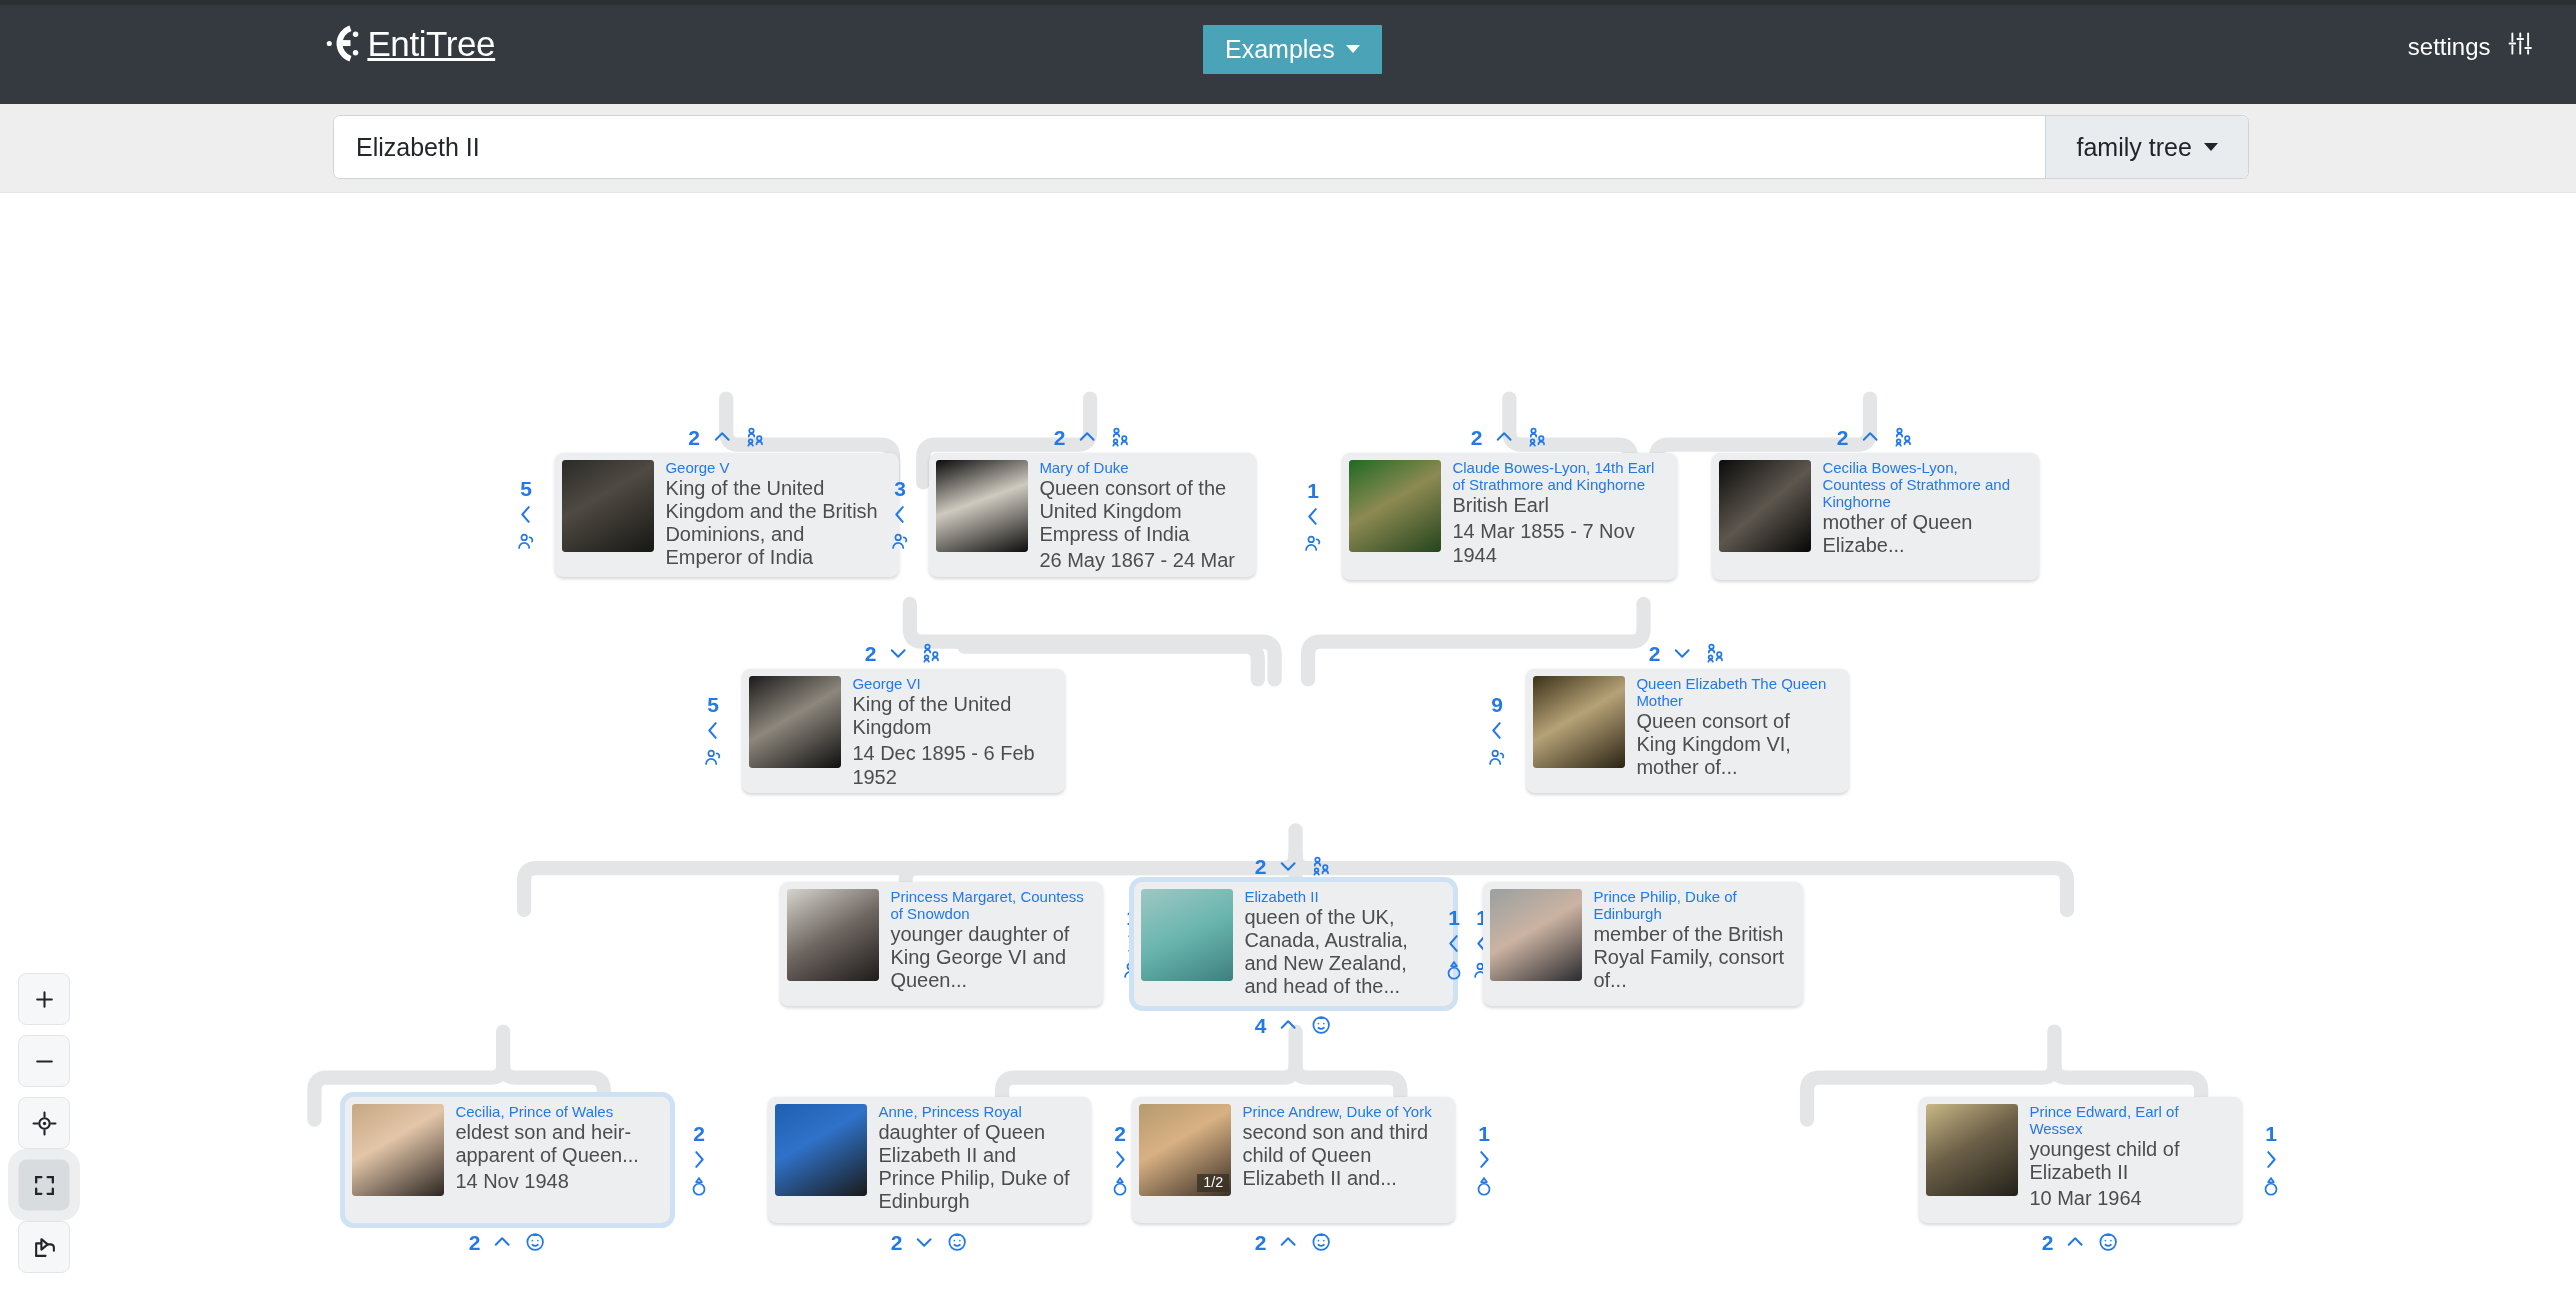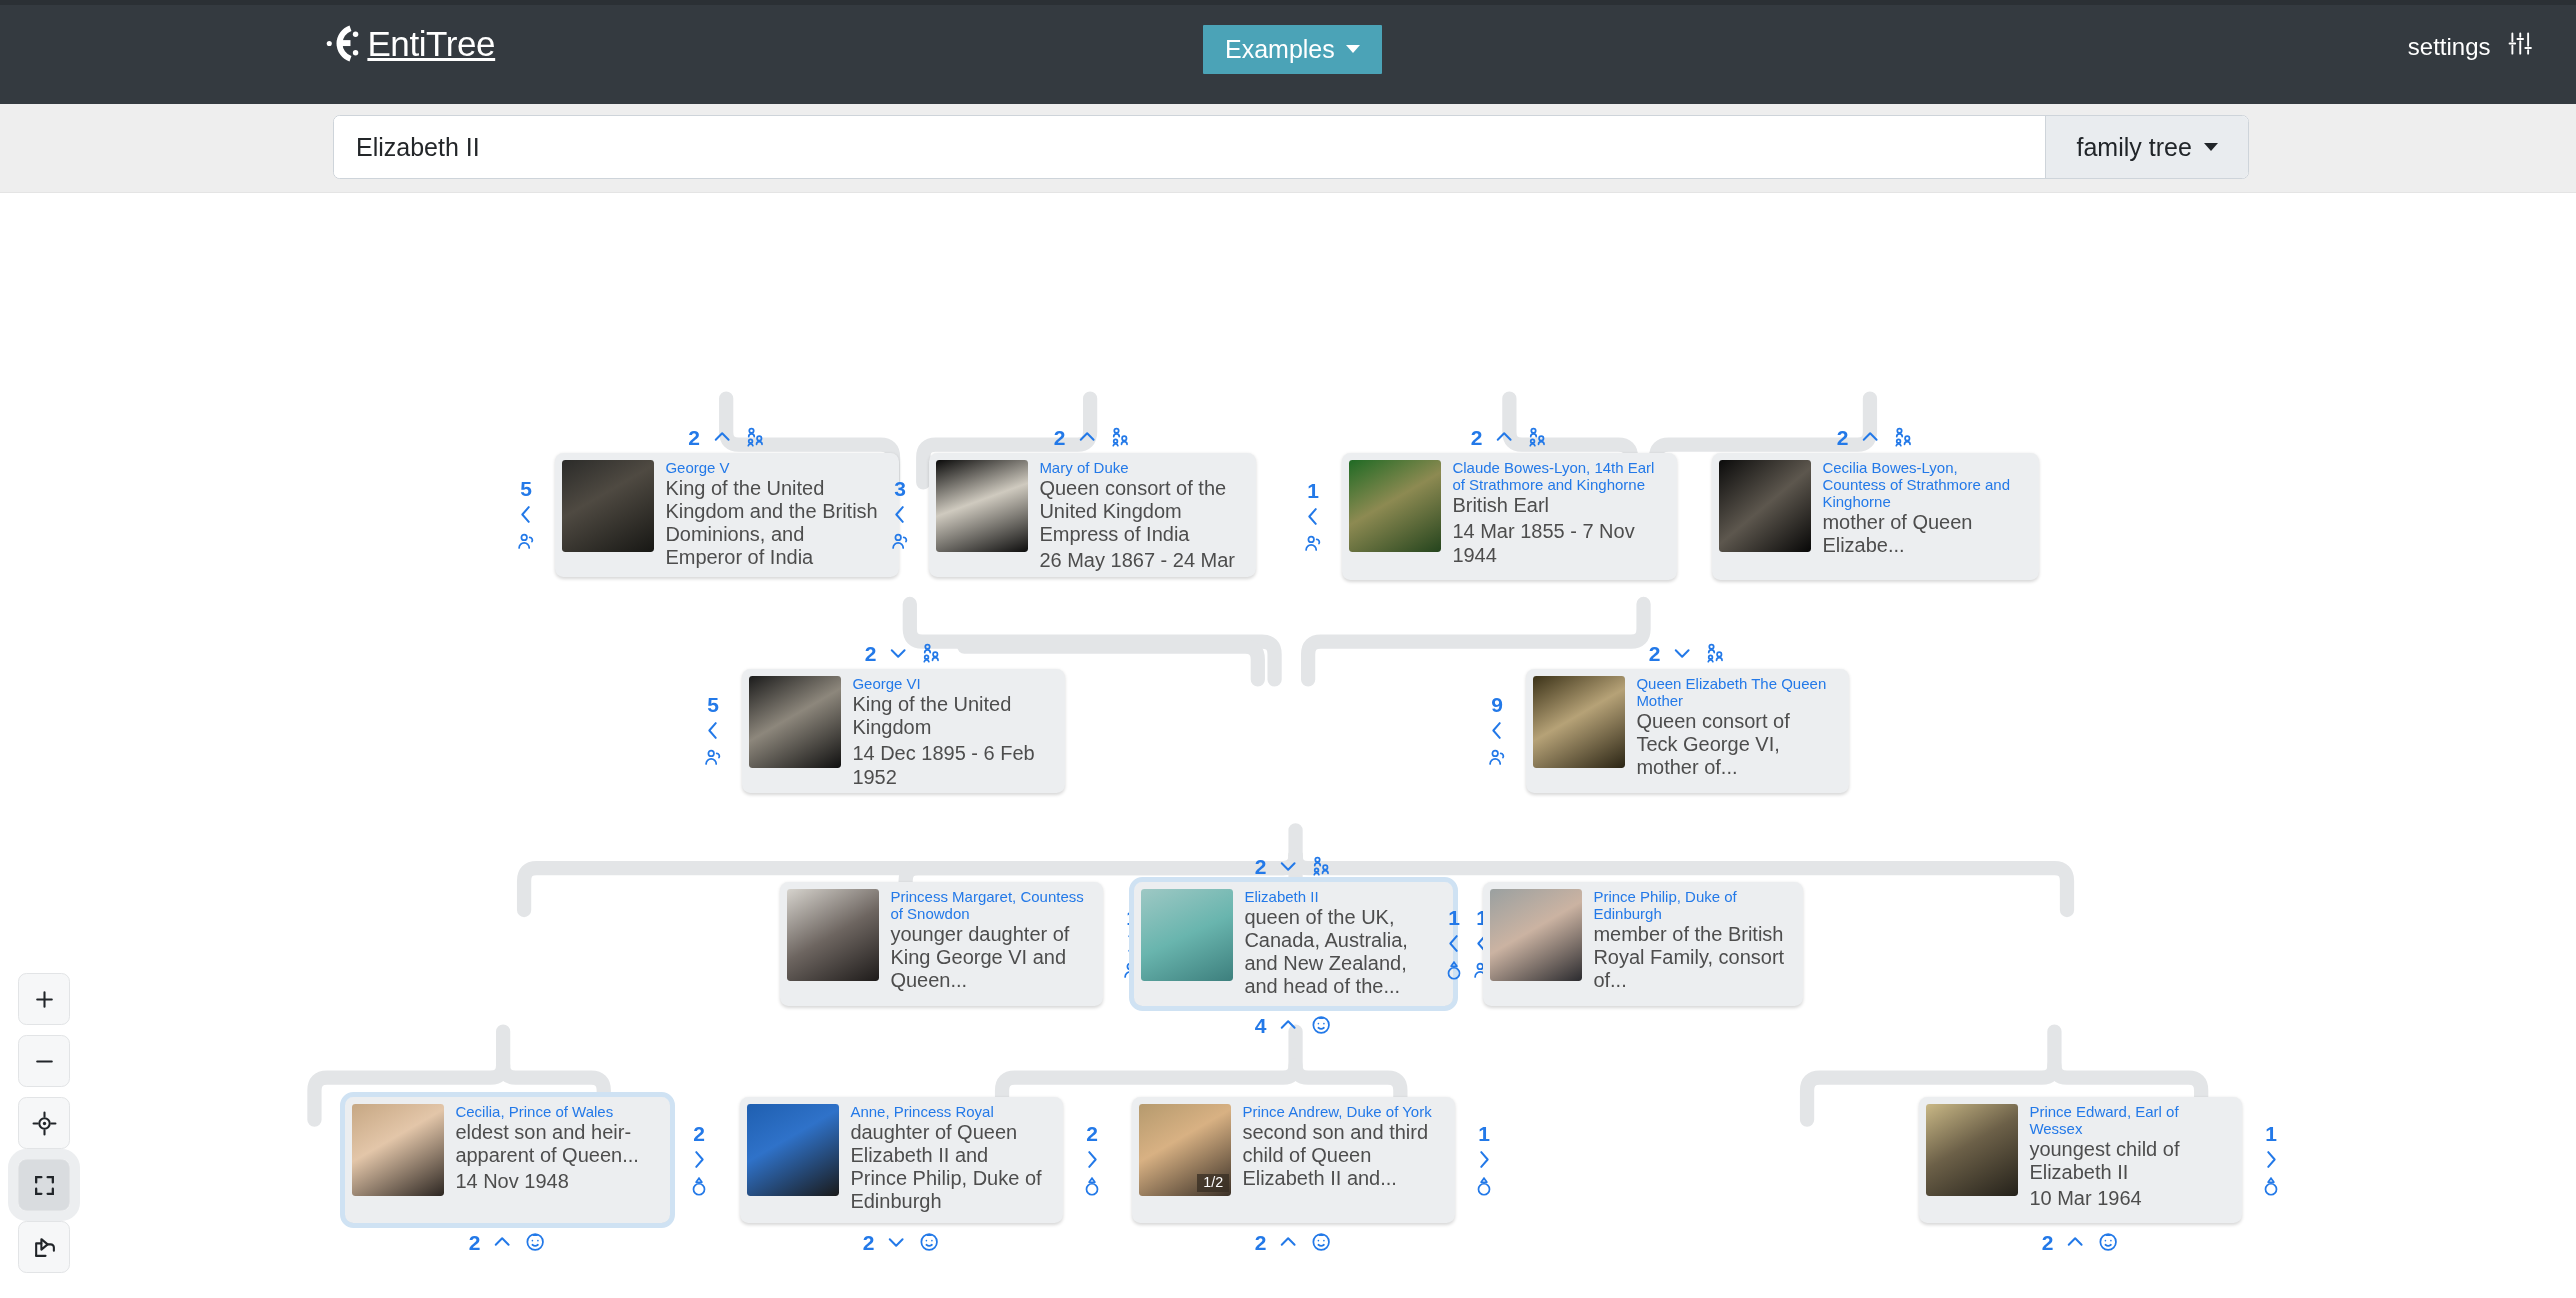--- a/index.html
+++ b/index.html
@@ -422,21 +422,21 @@
             <path d="M13.5 20a3 3 0 0 1 6 0"></path>
             <circle cx="7" cy="16.5" r="2"></circle>
             <path d="M4.5 21.5a2.6 2.6 0 0 1 5 0"></path>
           </svg>
         </span>
       </div>
       <div class="card" style="height:124px">
         <div class="thumb" style="background-image:linear-gradient(150deg,#3b3218 0%,#b6a277 45%,#2a2414 100%)"></div>
         <div class="body">
           <div class="title">Queen Elizabeth The Queen Mother</div>
-          <div class="desc">Queen consort of Teck George VI, mother of...</div>
+          <div class="desc">Queen consort of King Kingdom VI, mother of...</div>
         </div>
       </div>
       <div class="ctl ctl-v" style="left:-40px;top:50%;transform:translateY(-50%);">
         <span class="num">9</span>
         <span class="chev">
           <svg width="22" height="22" viewBox="0 0 24 24" fill="none" stroke="#2379e8" stroke-width="2.2" stroke-linecap="round" stroke-linejoin="round">
             <polyline points="15,4 8,12 15,20"></polyline>
           </svg>
         </span>
         <span class="ico">
@@ -590,21 +590,21 @@
         </span>
         <span class="ico">
           <svg width="22" height="22" viewBox="0 0 24 24" fill="none" stroke="#2379e8" stroke-width="1.9" stroke-linecap="round">
             <circle cx="12" cy="15" r="6"></circle>
             <path d="M9 7.2 12 3l3 4.2"></path>
             <path d="M9.3 7.6h5.4"></path>
           </svg>
         </span>
       </div>
     </div>
-    <div class="node" style="left: 740px; top: 904px; width: 323px;">
+    <div class="node" style="left: 768px; top: 904px; width: 323px;">
       <div class="card" style="height:126px">
         <div class="thumb" style="background-image:linear-gradient(150deg,#1f5fb0 0%,#2f72c9 40%,#1a1a1a 100%)"></div>
         <div class="body">
           <div class="title">Anne, Princess Royal</div>
           <div class="desc">daughter of Queen Elizabeth II and Prince Philip, Duke of Edinburgh</div>
         </div>
       </div>
       <div class="ctl ctl-h" style="left:50%;bottom:-30px;transform:translateX(-50%);">
         <span class="num">2</span>
         <span class="chev">

